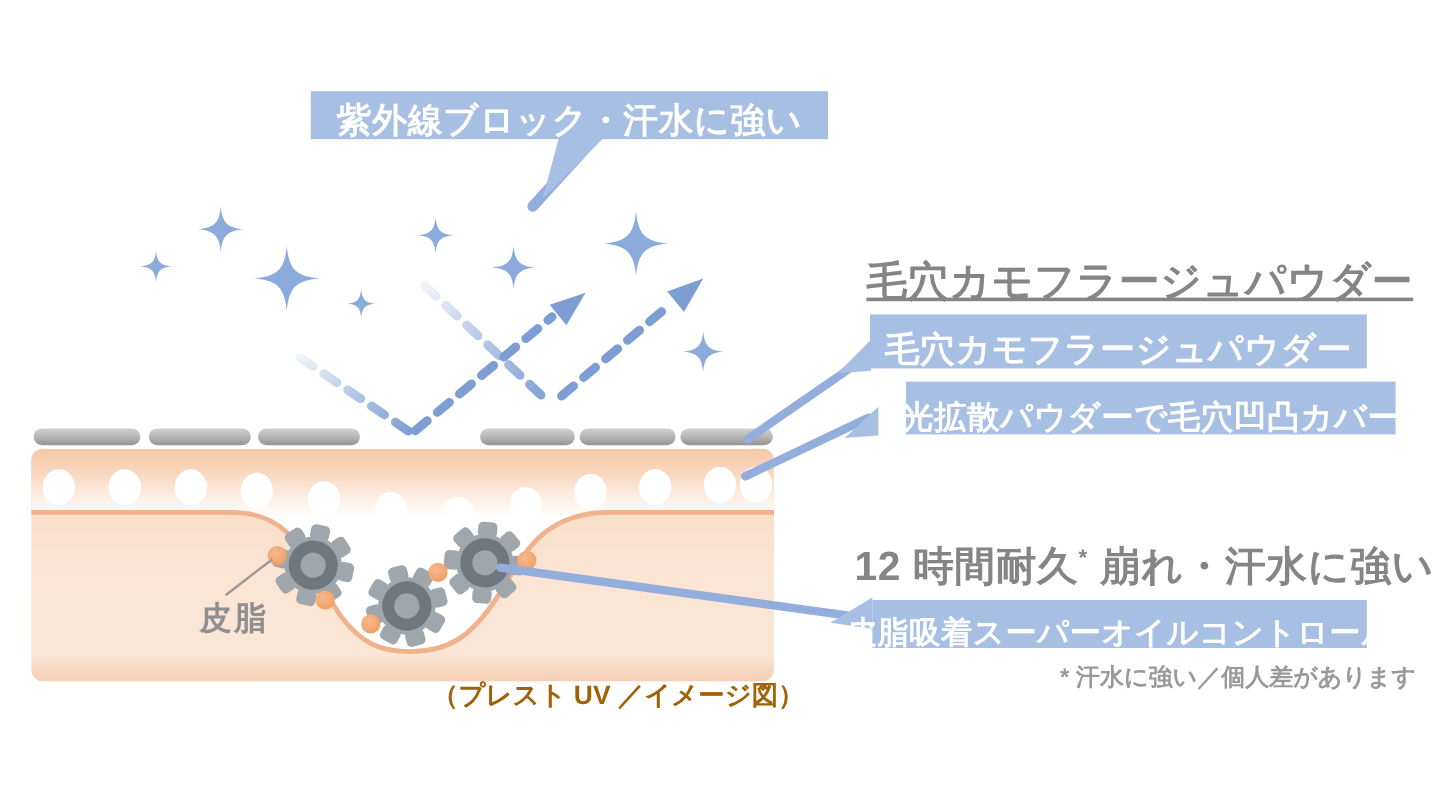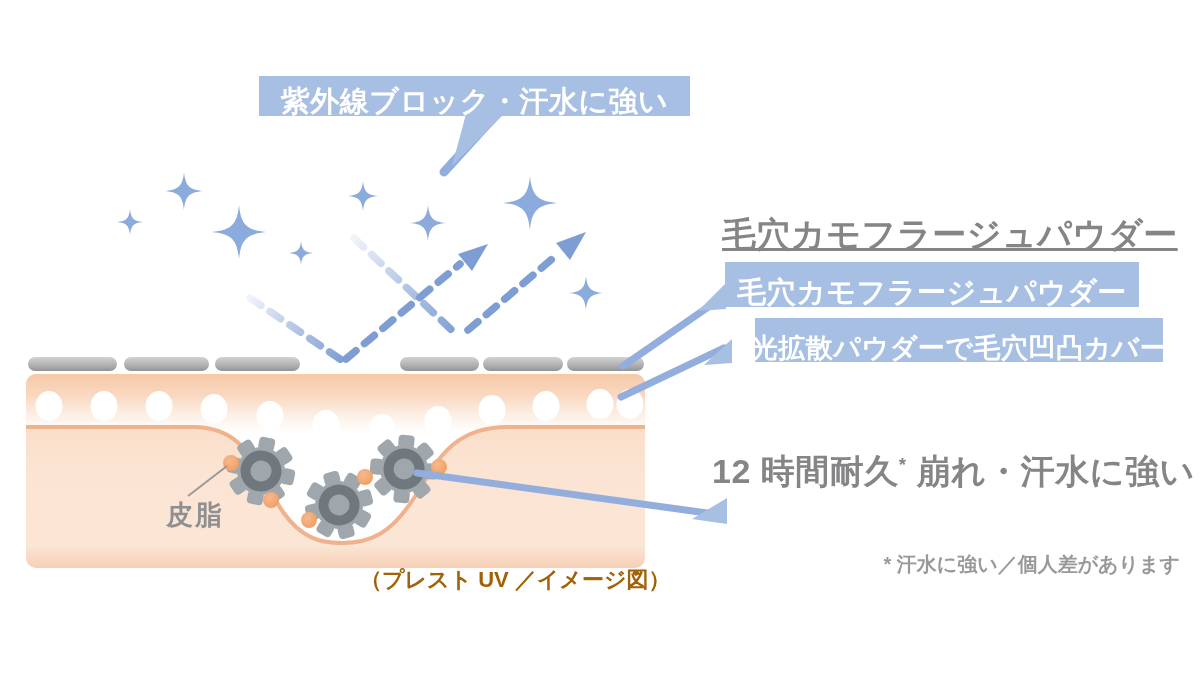--- a/index.html
+++ b/index.html
@@ -173,20 +173,23 @@
   </div>
 
   <div class="txt badge badge-diffusion">
     <span>光拡散パウダーで毛穴凹凸カバー</span>
   </div>
 
   <div class="txt heading h-durable">
     <span>12 時間耐久</span><sup>*</sup><span> 崩れ・汗水に強い</span>
   </div>
 
+  <div class="txt badge badge-oil">
+    <span>皮脂吸着スーパーオイルコントロール</span>
+  </div>
 
   <div class="txt footnote">* 汗水に強い／個人差があります</div>
 
   <div class="txt caption">（プレスト UV ／イメージ図）</div>
 
   <div class="txt sebum-label">皮脂</div>
 
 </div>
 
 </body></html>

